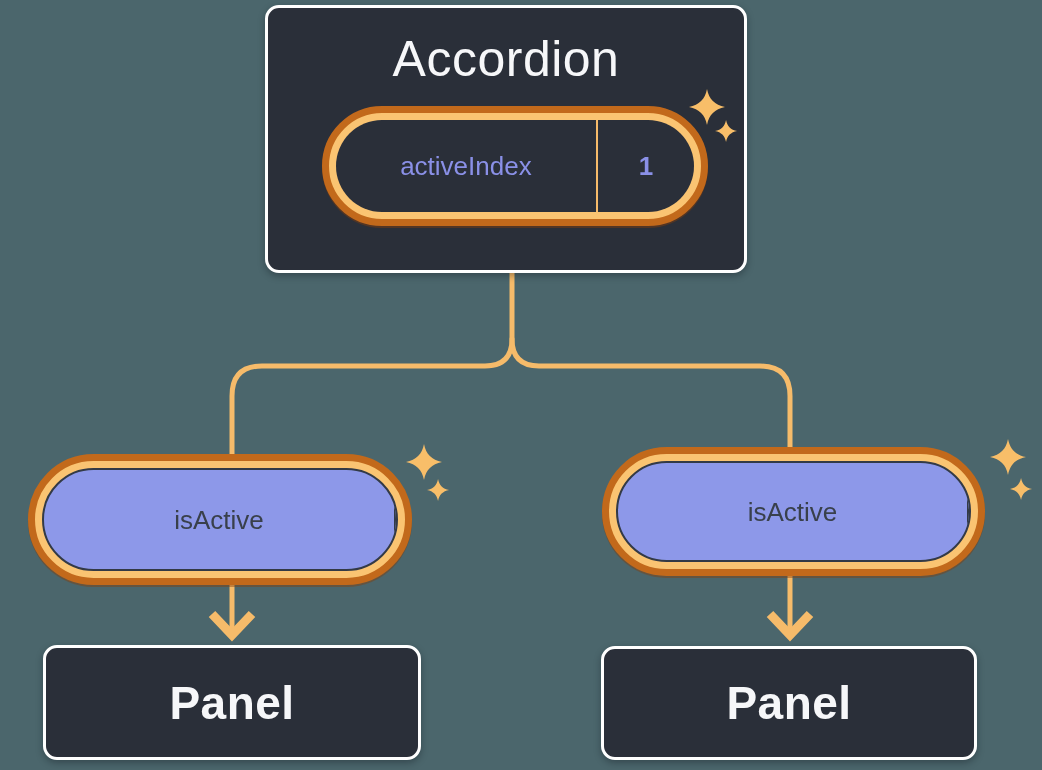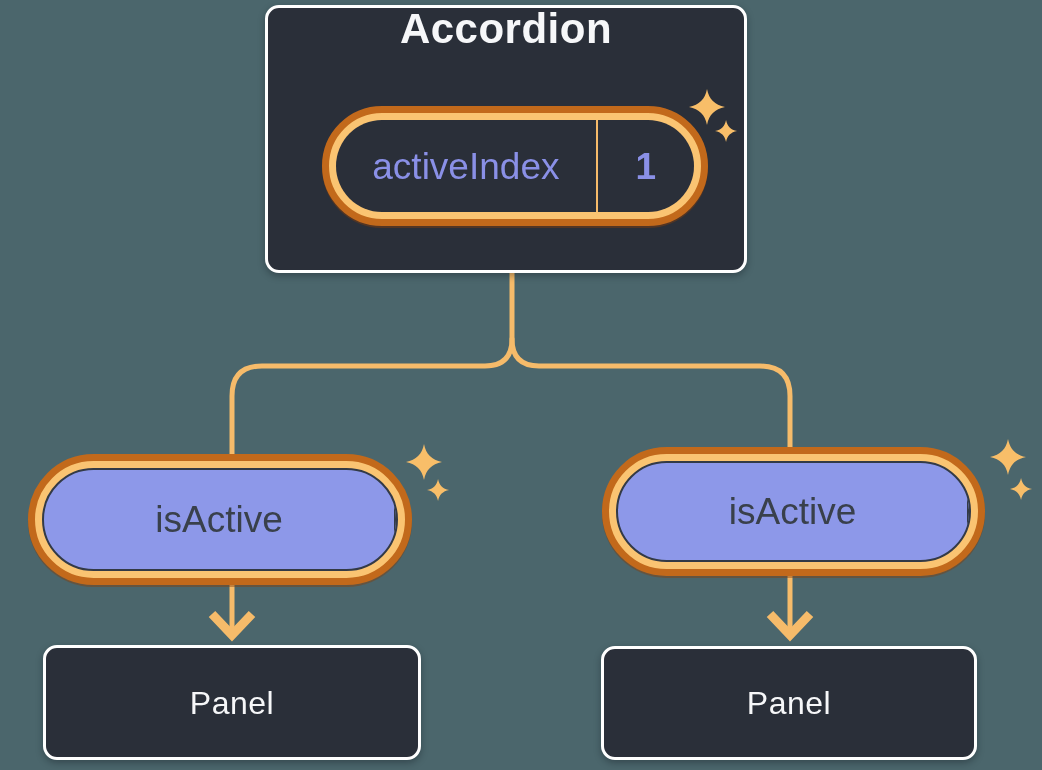--- a/index.html
+++ b/index.html
@@ -19,40 +19,40 @@
   .node{position:absolute;z-index:2;box-sizing:border-box;}
   .card{
     background:var(--box-fill);
     border:3px solid var(--box-border);
     border-radius:14px;
     box-shadow:0 3px 7px rgba(15,20,30,.35);
     display:flex;align-items:center;justify-content:center;
   }
   .card.accordion{align-items:flex-start;}
   .card-title{
-    color:var(--light-text);font-size:42px;font-weight:700;
-    letter-spacing:.5px;line-height:1;
+    color:var(--light-text);font-size:50px;font-weight:400;
+    letter-spacing:.5px;line-height:1;margin-top:26px;
   }
   .panel-title{
-    color:var(--light-text);font-size:32px;font-weight:400;letter-spacing:.5px;line-height:1;
+    color:var(--light-text);font-size:46px;font-weight:700;letter-spacing:.5px;line-height:1;
   }
   .pill-outer{
     position:absolute;z-index:2;box-sizing:border-box;
     background:var(--orange-light);
     border:7px solid var(--orange-dark);
     border-radius:999px;padding:7px;
     box-shadow:0 2px 0 rgba(130,62,10,.45);
   }
   .pill-inner{
     box-sizing:border-box;width:100%;height:100%;
     border-radius:999px;display:flex;align-items:stretch;overflow:hidden;
   }
   .pill-inner.dark{background:var(--box-fill);}
   .pill-inner.purple{background:var(--purple-fill);border:2px solid var(--pill-outline);}
-  .pill-cell{display:flex;align-items:center;justify-content:center;font-size:37px;line-height:1;text-align:center;}
+  .pill-cell{display:flex;align-items:center;justify-content:center;font-size:26px;line-height:1;text-align:center;}
   .pill-label{color:var(--purple-text);}
   .pill-inner.purple .pill-label{color:var(--dark-text);}
   .pill-value{font-weight:700;color:var(--purple-text);}
   .pill-inner.purple .pill-value{color:var(--dark-text);}
   .pill-divider{width:2px;}
   .pill-divider.orange{background:var(--connector);}
   .pill-divider.dark{background:var(--pill-outline);}
 </style>
 </head>
 <body>

